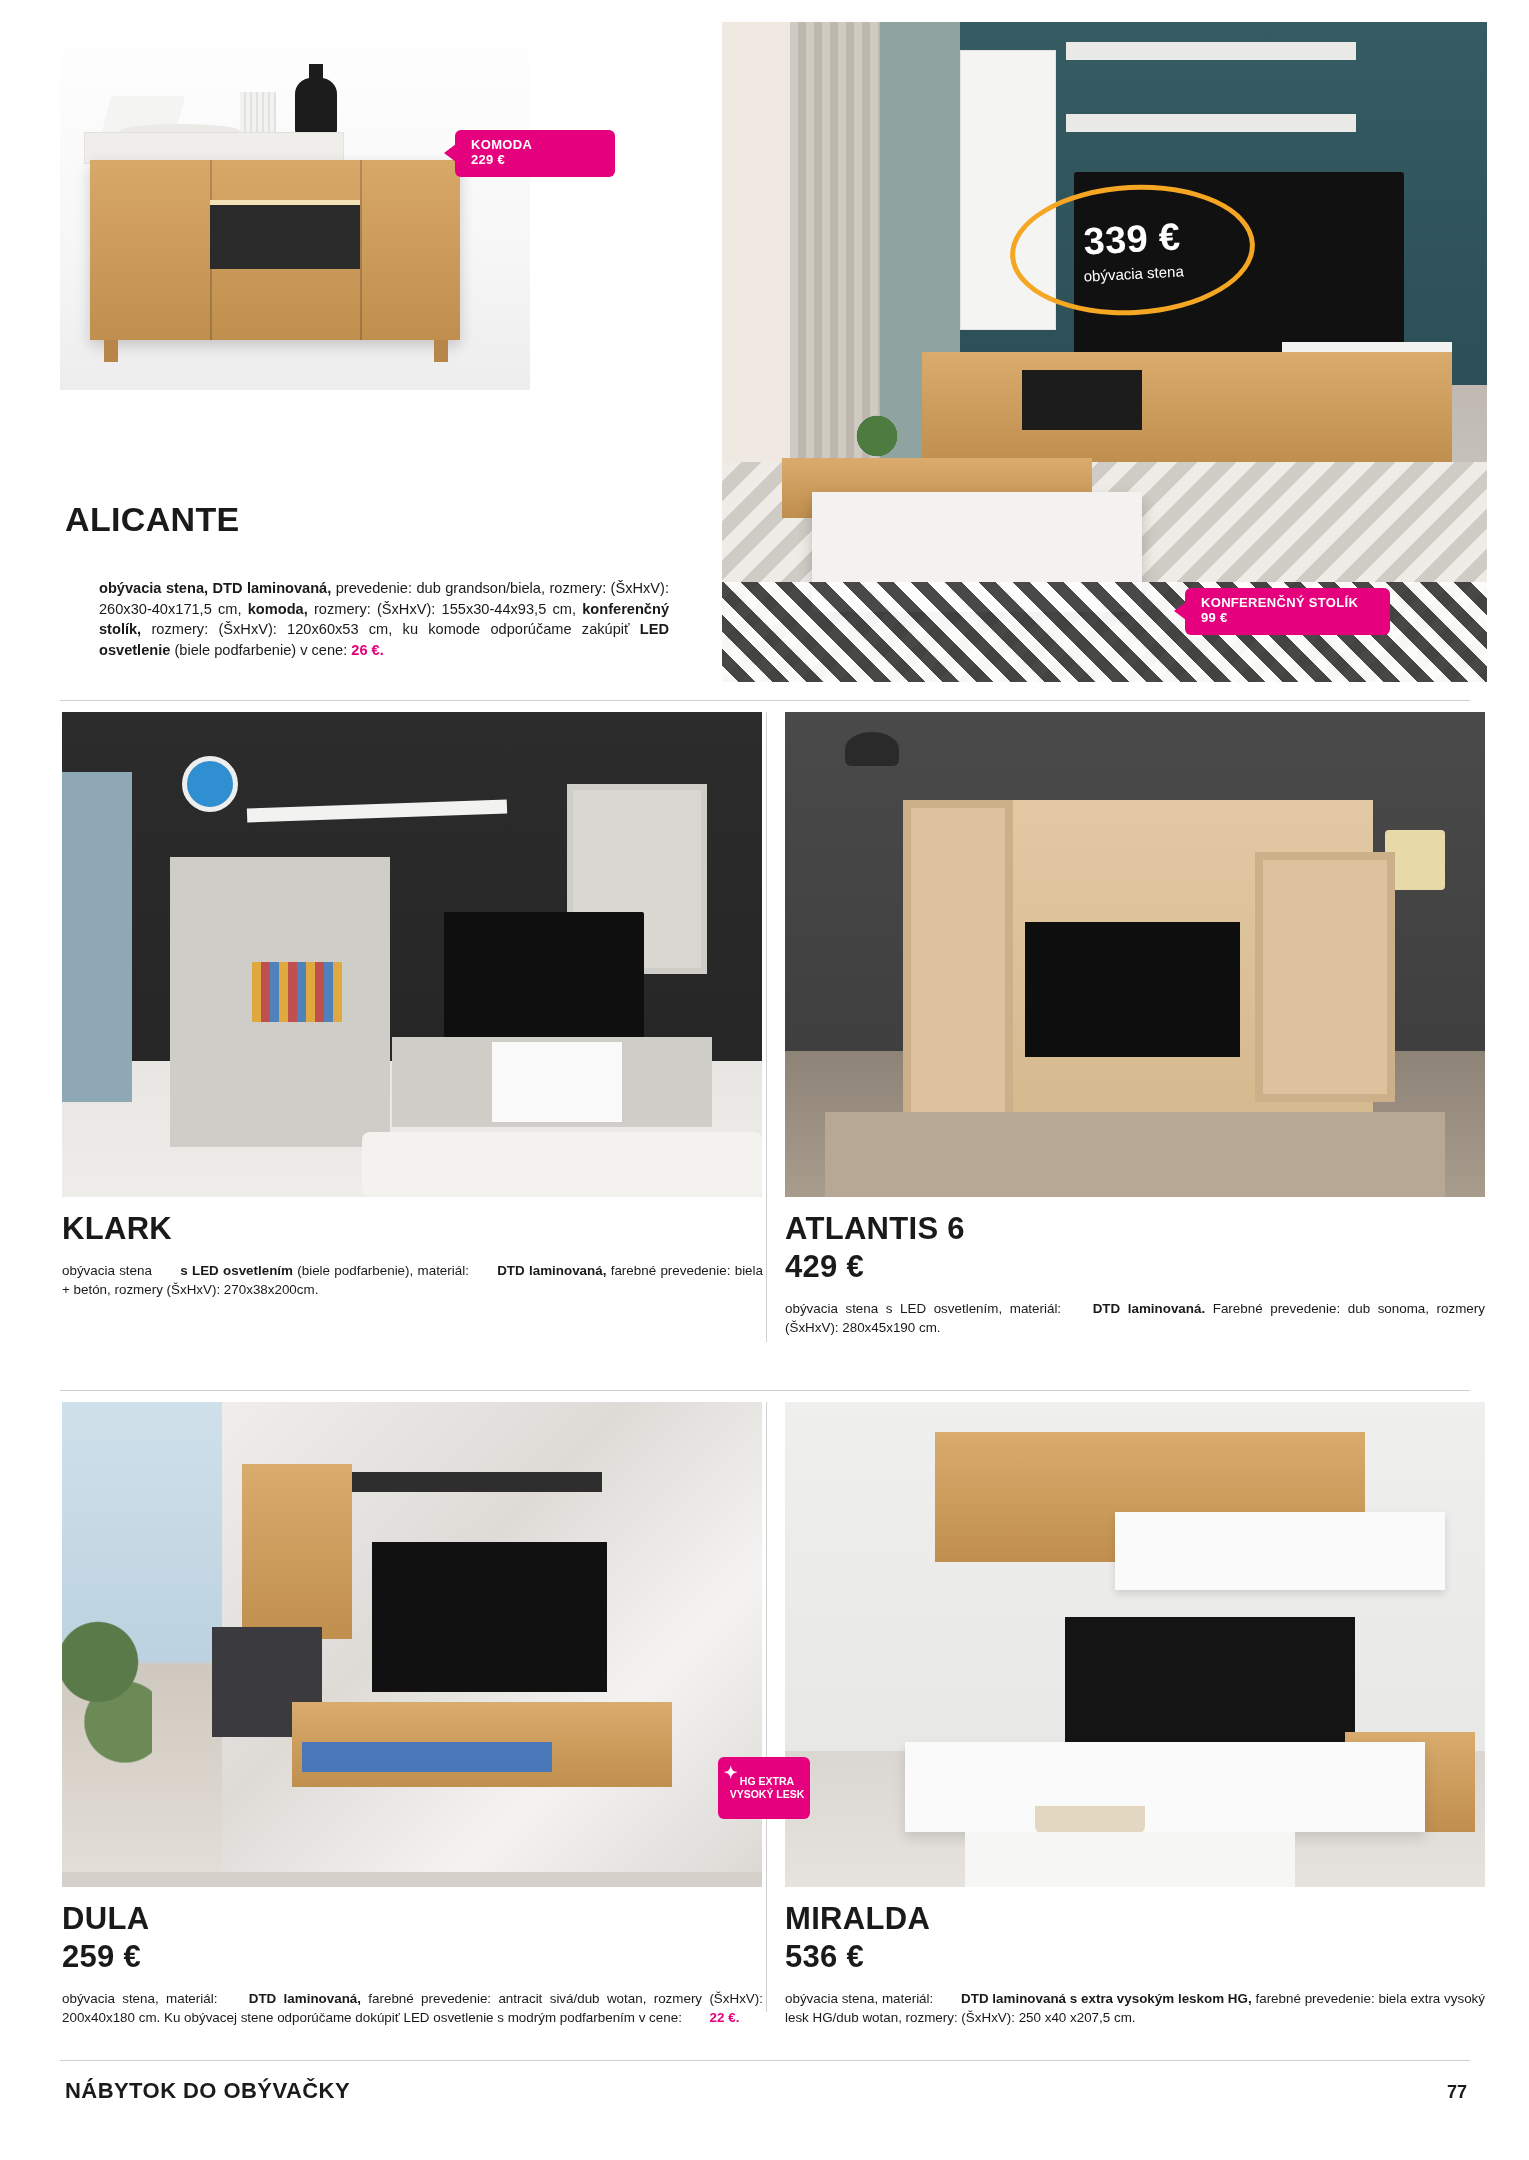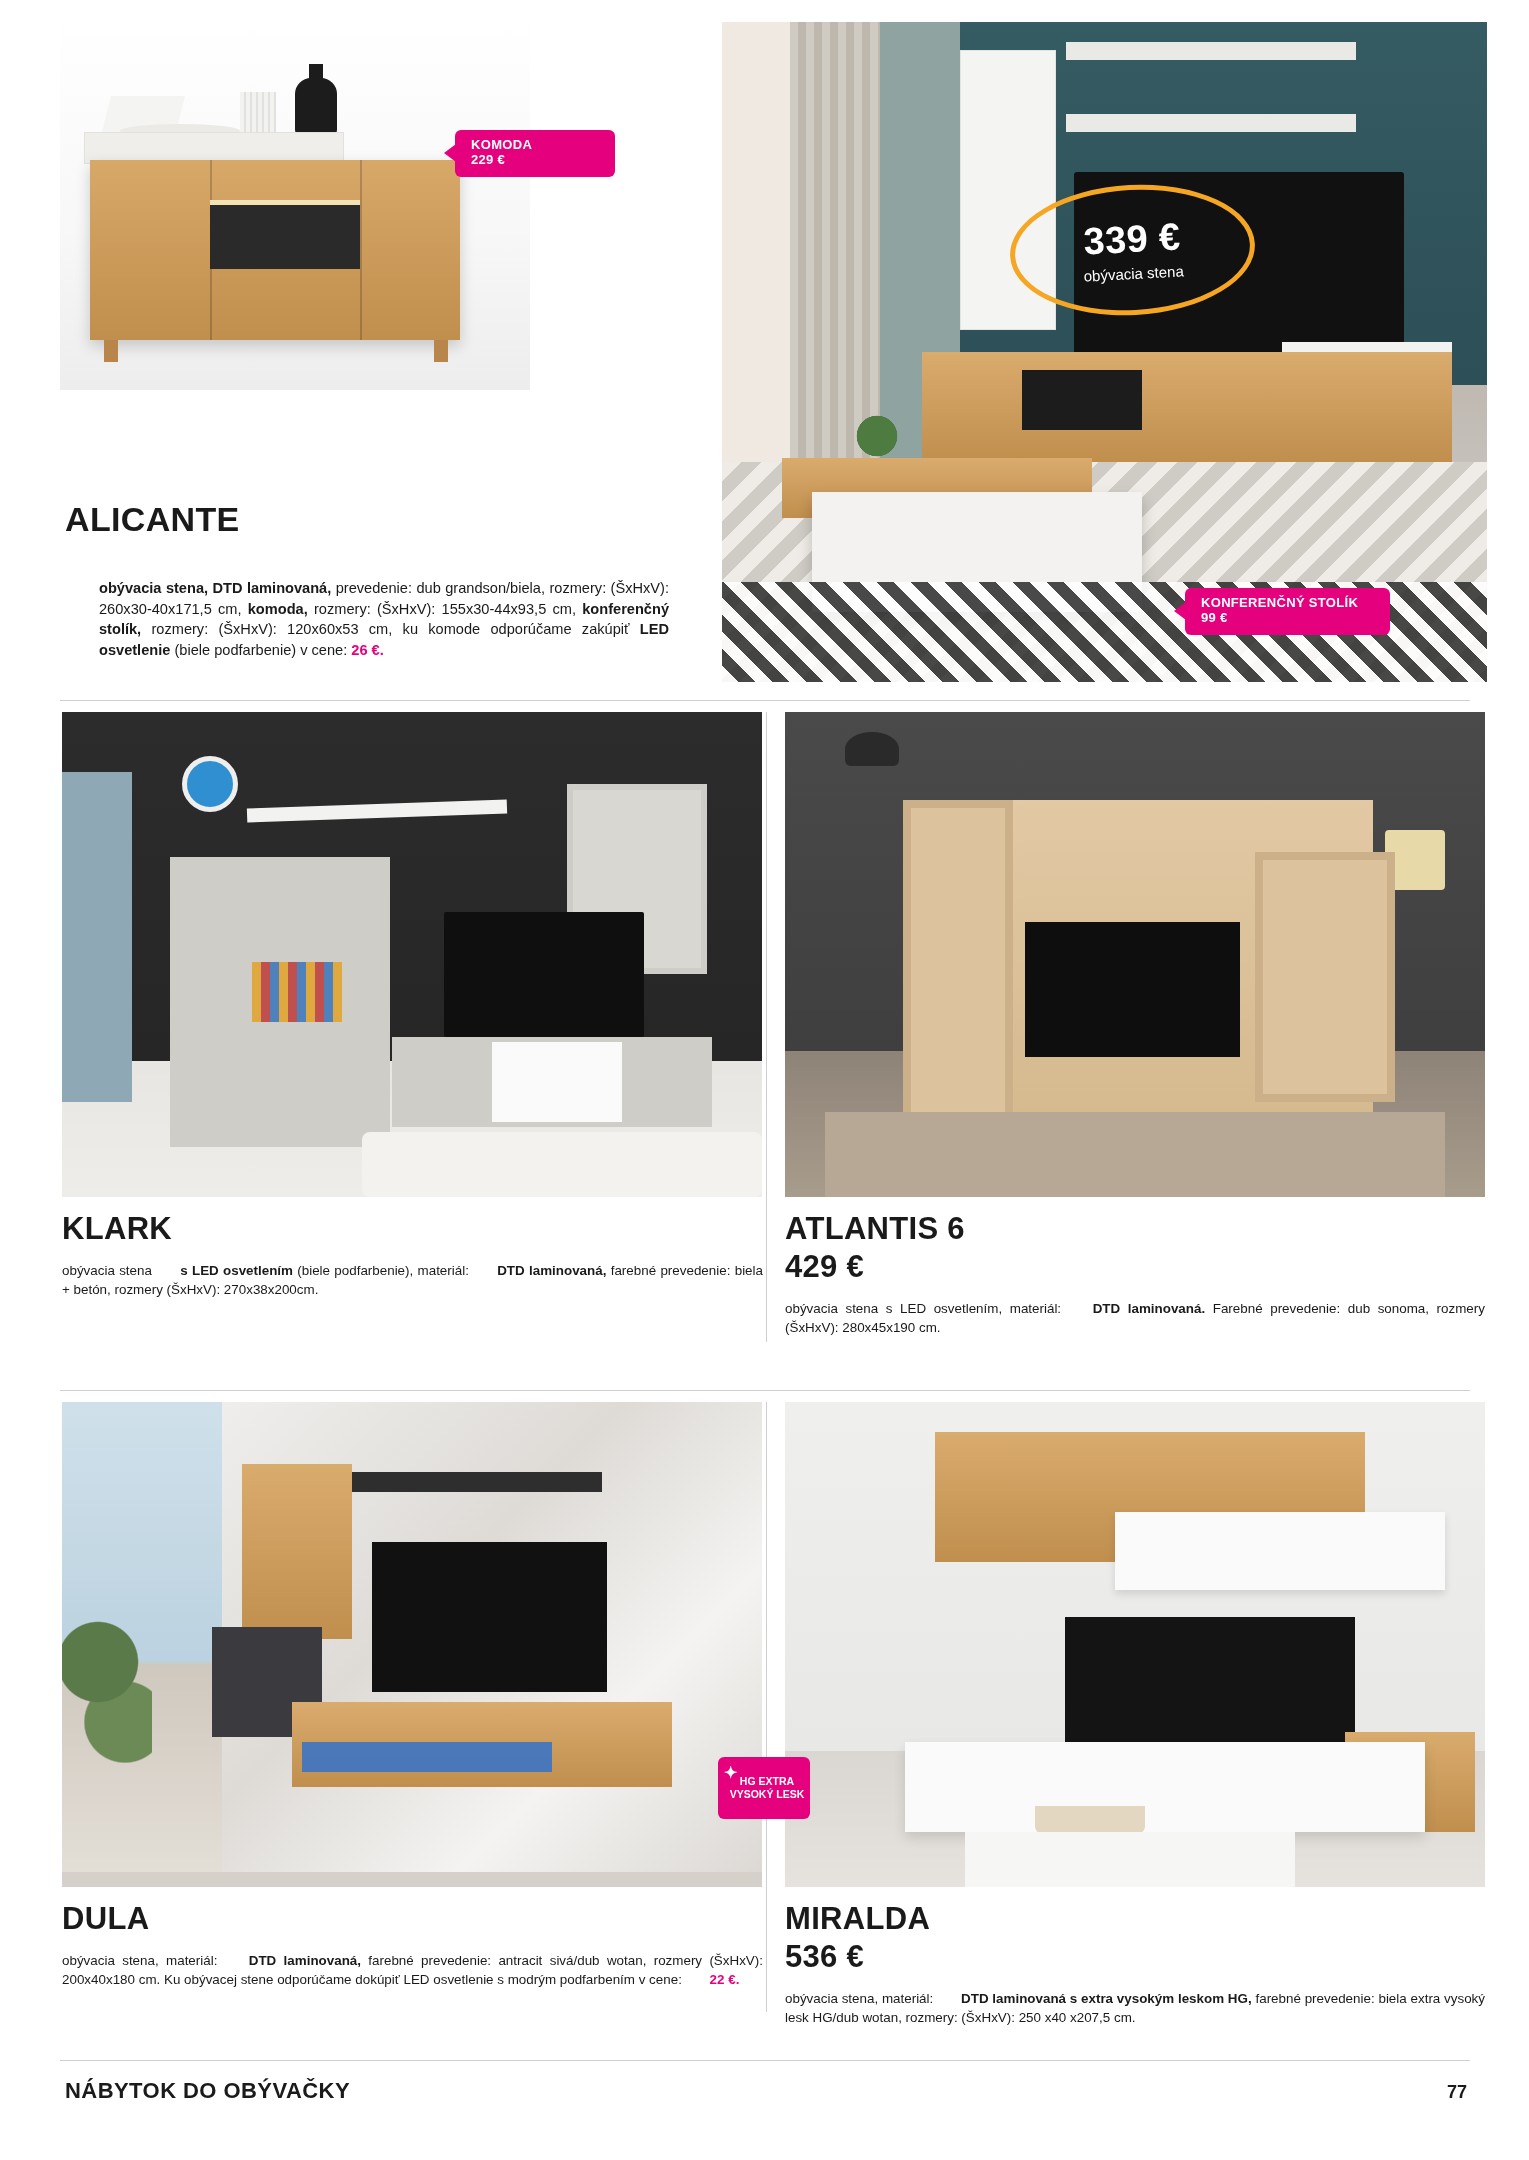--- a/index.html
+++ b/index.html
@@ -294,20 +294,21 @@
         <div class="dula-marble"></div>
         <div class="dula-shelf"></div>
         <div class="dula-upper"></div>
         <div class="dula-tv"></div>
         <div class="dula-grey"></div>
         <div class="dula-lower"></div>
         <div class="dula-led"></div>
         <div class="dula-tree"></div>
       </div>
       <div class="prod-name">DULA</div>
+      <div class="prod-price">259 €</div>
       <div class="prod-desc">obývacia stena, materiál: <b>DTD laminovaná,</b> farebné prevedenie: antracit sivá/dub wotan, rozmery (ŠxHxV): 200x40x180 cm. Ku obývacej stene odporúčame dokúpiť LED osvetlenie s modrým podfarbením v cene: <b class="price-pink">22 €.</b></div>
     </div>
 
     <div class="col-right">
       <div class="photo prod-photo mir-bg">
         <div class="mir-shelves"></div>
         <div class="mir-shelf-w"></div>
         <div class="mir-tv"></div>
         <div class="mir-low-wood"></div>
         <div class="mir-low"></div>

